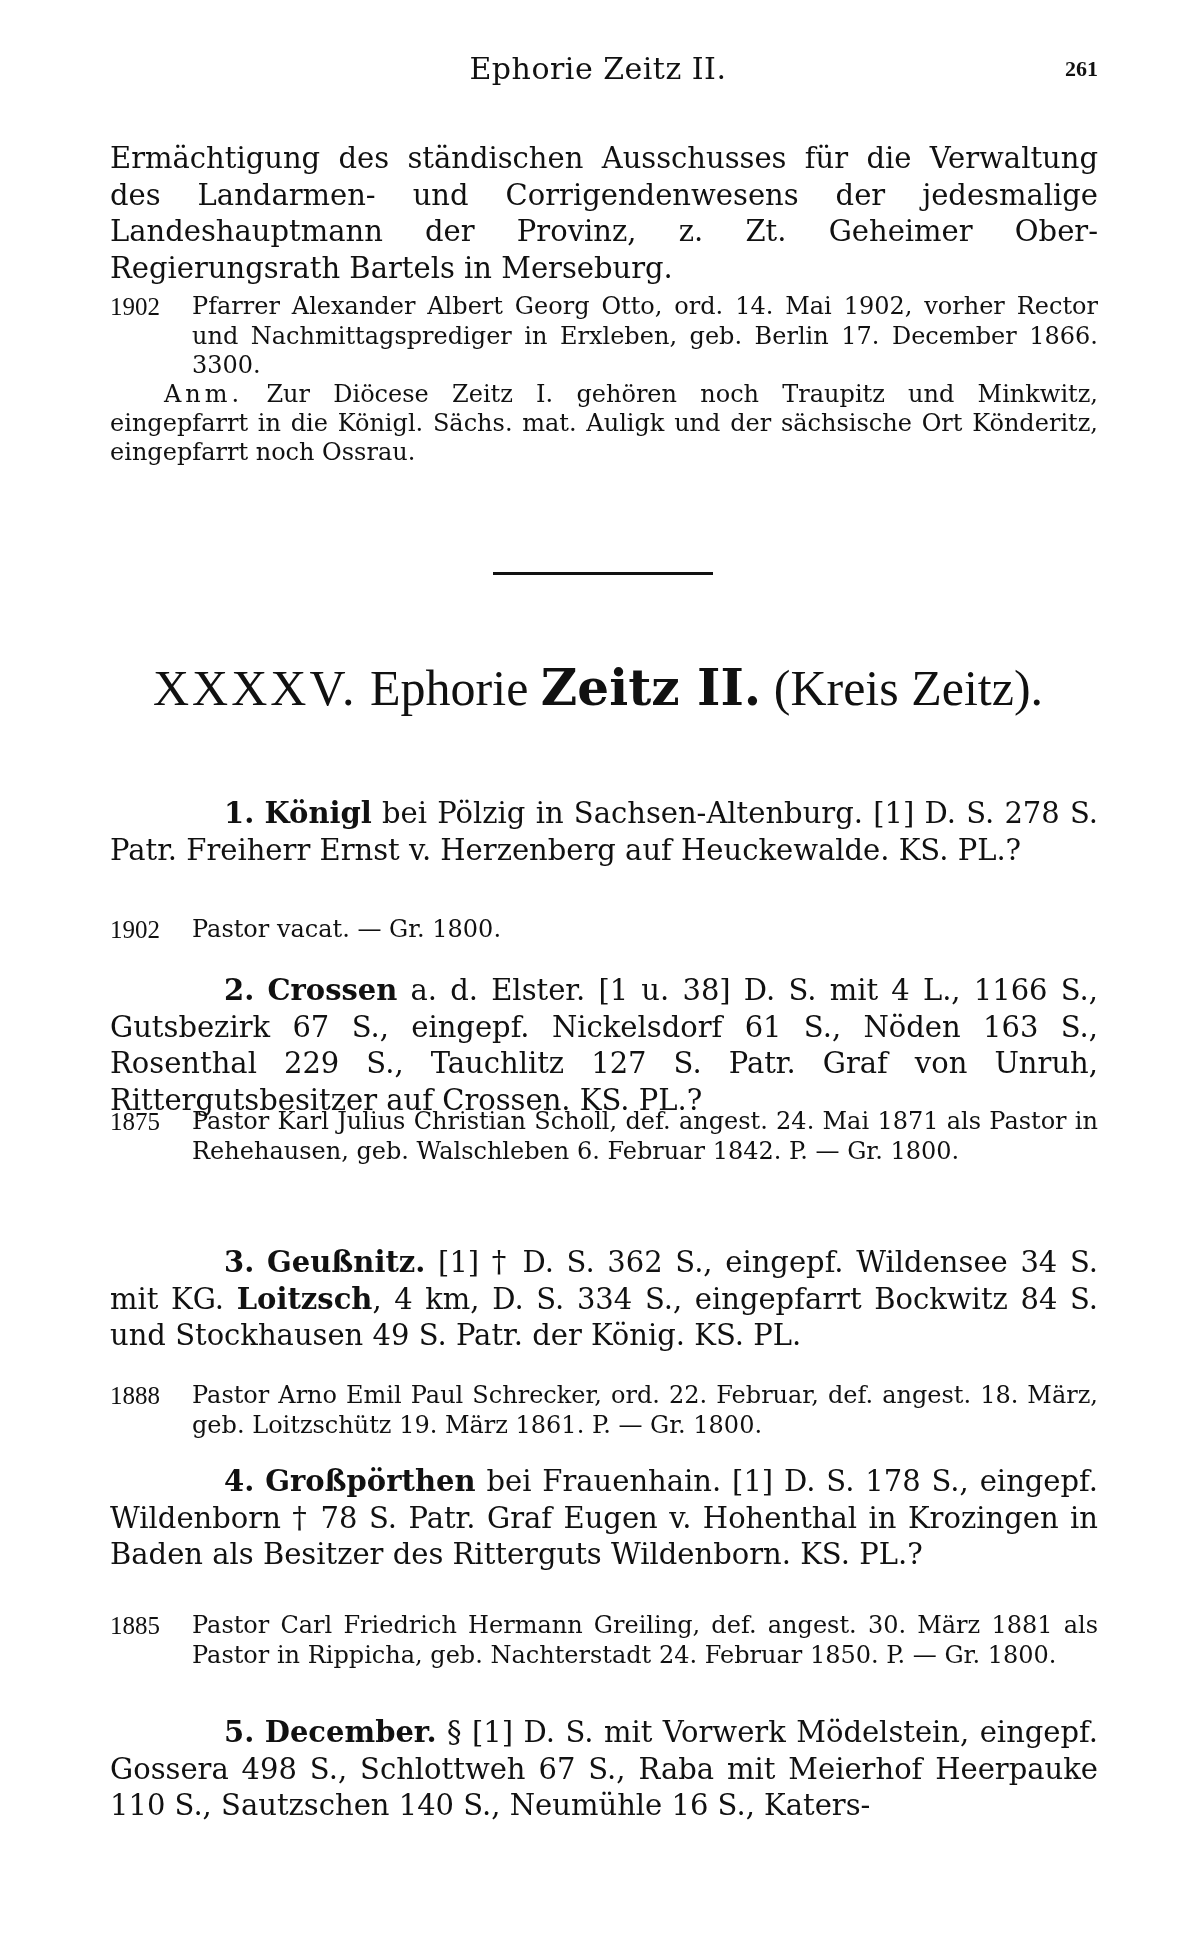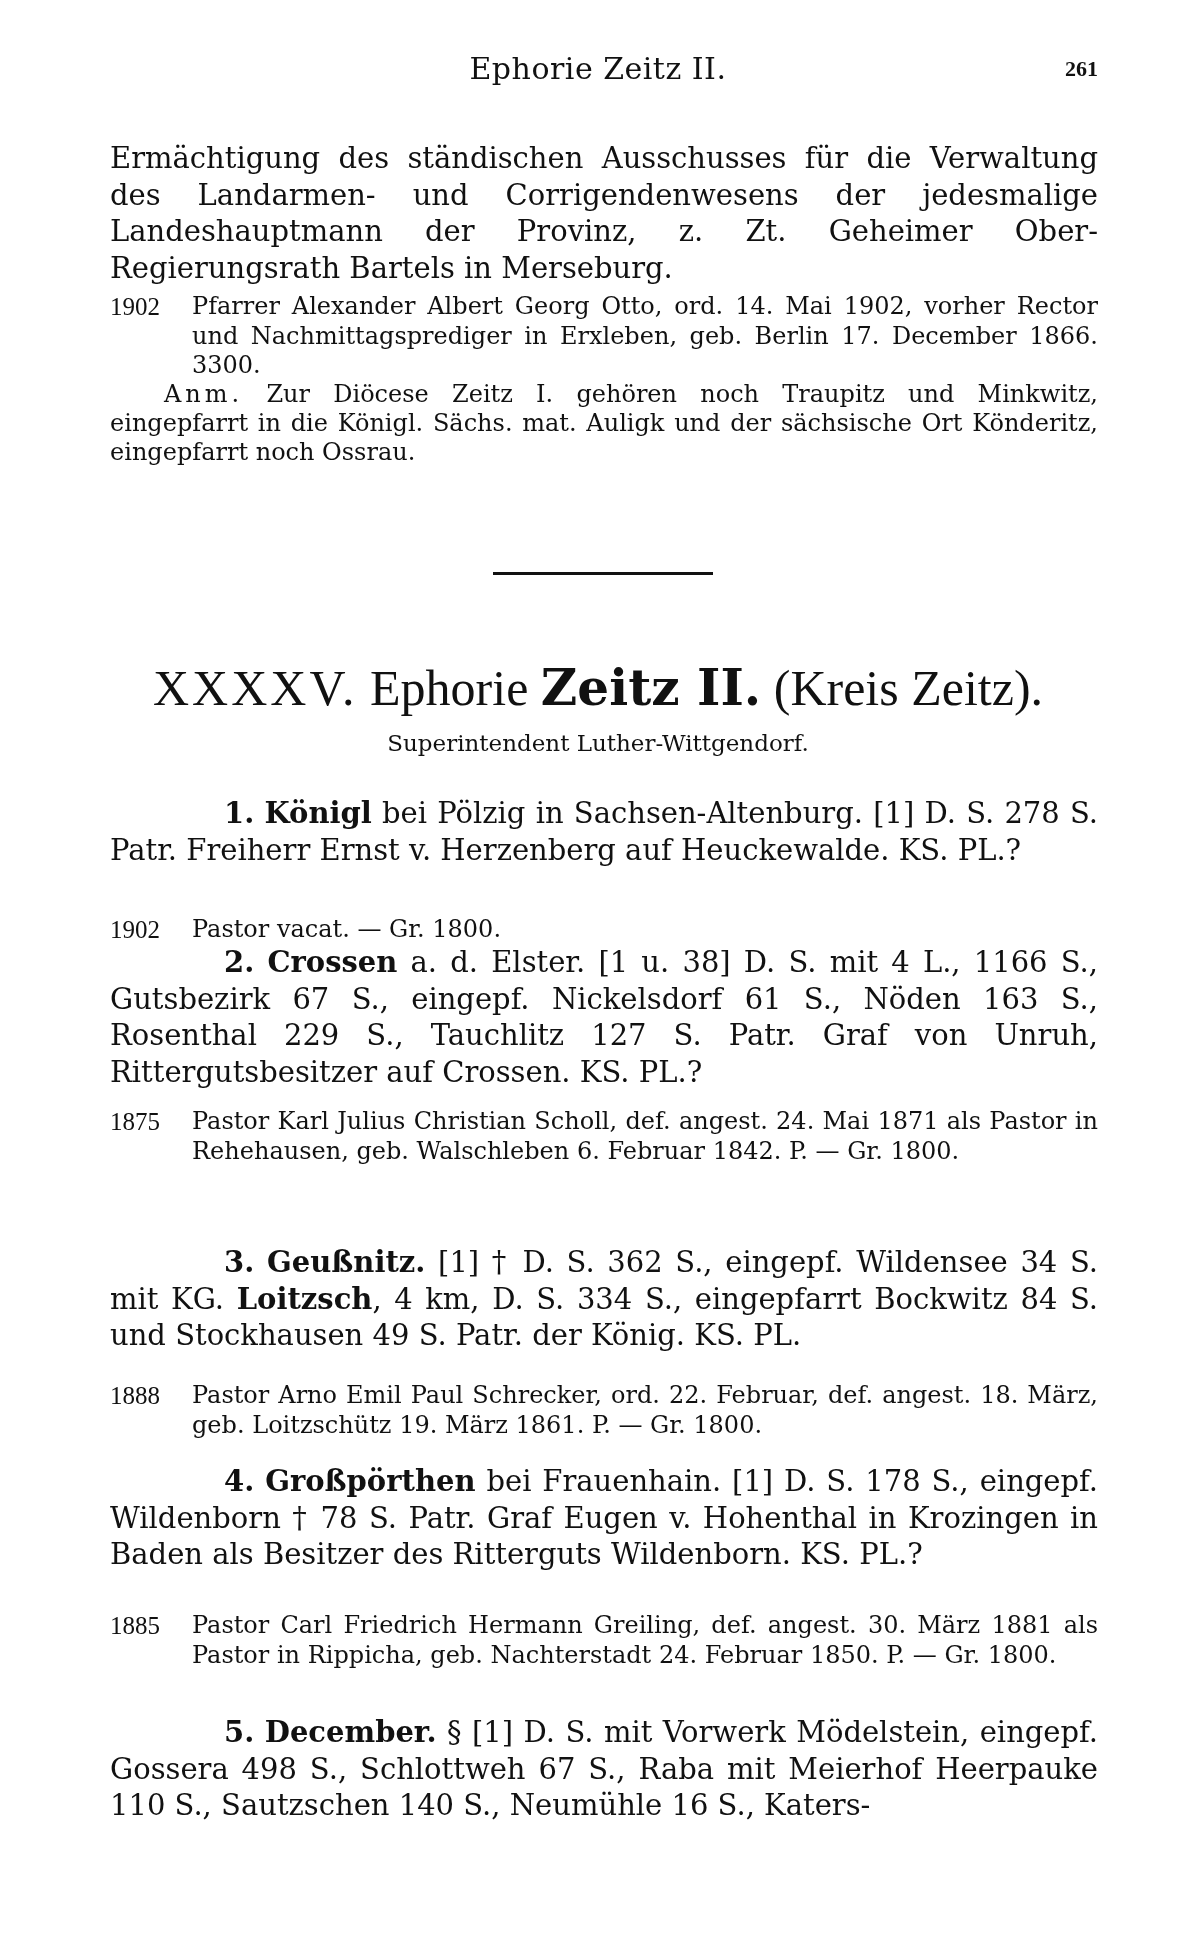--- a/index.html
+++ b/index.html
@@ -51,33 +51,32 @@
   </div>
 
   <div class="divider"></div>
 
   <div class="section-heading">
     <span class="roman">XXXXV.</span>
     <span>Ephorie</span>
     <span class="hbold">Zeitz II.</span>
     <span>(Kreis Zeitz).</span>
   </div>
-  <div class="superintendent">Superintendent Luther-Wittgendorf.</div>
 
   <div class="body" style="top:795px;">
     <p class="para"><span class="indent"></span><span class="entry-num">1.</span> <span class="bold">Königl</span> <span>bei Pölzig in Sachsen-Altenburg. [1] D. S. 278 S. Patr. Freiherr Ernst v. Herzenberg auf Heuckewalde. KS. PL.?</span></p>
   </div>
   <div class="body" style="top:915px;">
     <div class="pastor">
       <span class="year">1902</span>
       <span class="ptext">Pastor vacat. — Gr. 1800.</span>
     </div>
   </div>
 
-  <div class="body" style="top:944px;">
+  <div class="body" style="top:972px;">
     <p class="para"><span class="indent"></span><span class="entry-num">2.</span> <span class="bold">Crossen</span> <span>a. d. Elster. [1 u. 38] D. S. mit 4 L., 1166 S., Gutsbezirk 67 S., eingepf. Nickelsdorf 61 S., Nöden 163 S., Rosenthal 229 S., Tauchlitz 127 S. Patr. Graf von Unruh, Rittergutsbesitzer auf Crossen. KS. PL.?</span></p>
   </div>
   <div class="body" style="top:1107px;">
     <div class="pastor">
       <span class="year">1875</span>
       <span class="ptext">Pastor Karl Julius Christian Scholl, def. angest. 24. Mai 1871 als Pastor in Rehehausen, geb. Walschleben 6. Februar 1842. P. — Gr. 1800.</span>
     </div>
   </div>
 
   <div class="body" style="top:1244px;">

